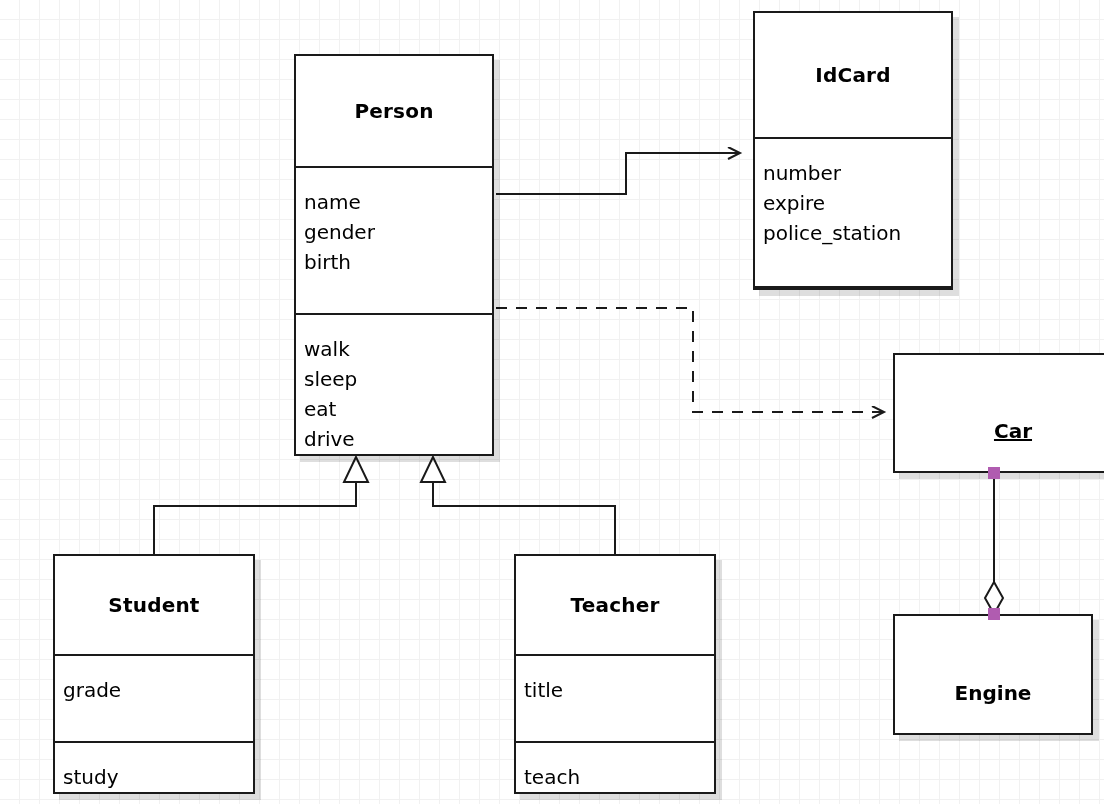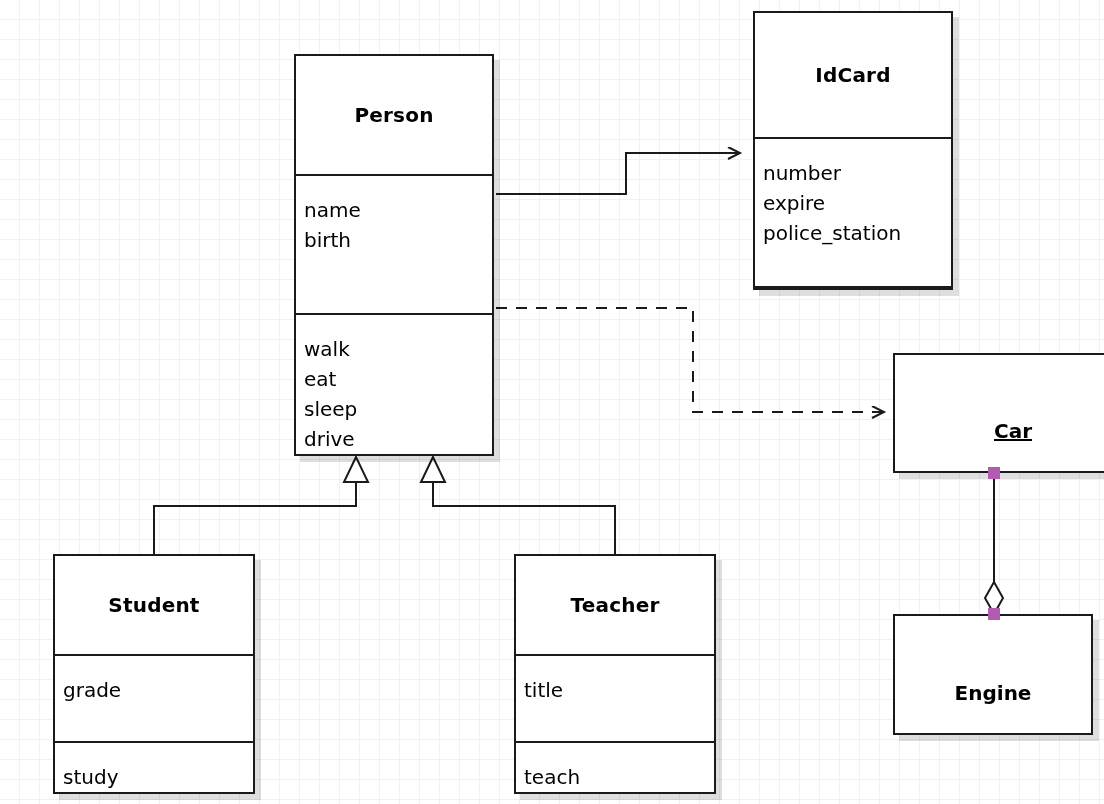--- a/index.html
+++ b/index.html
@@ -115,26 +115,27 @@
       <path d="M 994 582 L 1003 598 L 994 614 L 985 598 Z" fill="#ffffff" stroke="#1a1a1a" stroke-width="2" stroke-linejoin="miter"></path>
     </g>
   </svg>
 
   <div class="uml-class" style="left:294px; top:54px; width:200px; height:402px;">
     <div class="compartment cmp-title" style="height:76px;align-items:center;">
       <span>Person</span>
     </div>
     <div class="compartment cmp-body" style="height:156px;">
       <div class="member">name</div>
+      <div class="member">gender</div>
       <div class="member">birth</div>
     </div>
     <div class="compartment cmp-body" style="flex:1;">
       <div class="member">walk</div>
+      <div class="member">sleep</div>
       <div class="member">eat</div>
-      <div class="member">sleep</div>
       <div class="member">drive</div>
     </div>
   </div>
 
   <div class="uml-class" style="left:753px; top:11px; width:200px; height:279px;">
     <div class="compartment cmp-title" style="height:76px;">
       <span>IdCard</span>
     </div>
     <div class="compartment cmp-body" style="height:156px;">
       <div class="member">number</div>

